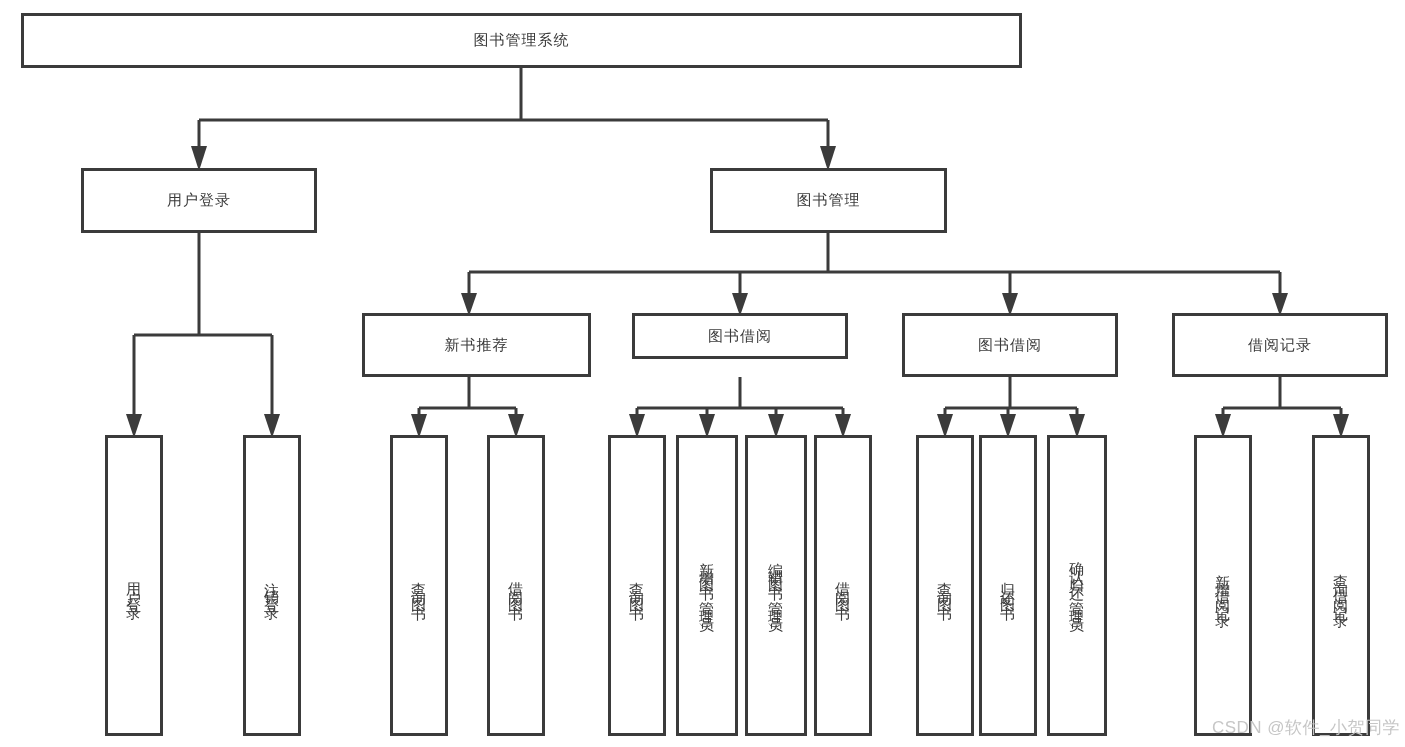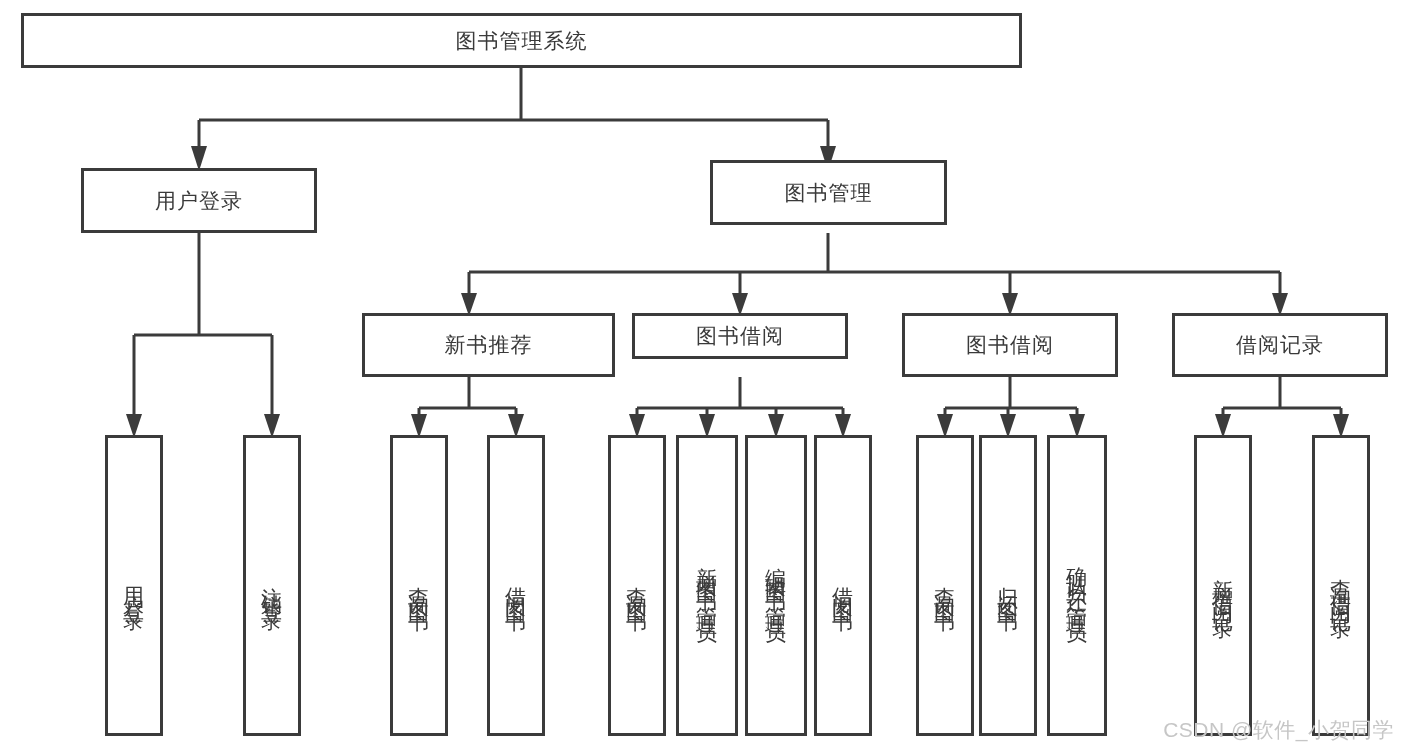--- a/index.html
+++ b/index.html
@@ -40,39 +40,39 @@
 
   .node {
     position: absolute;
     background: var(--background);
     border: 3px solid var(--line);
     z-index: 1;
     display: flex;
     align-items: center;
     justify-content: center;
     color: var(--text);
-    font-size: 21px;
+    font-size: 15px;
     letter-spacing: 1px;
     text-align: center;
   }
 
   .node.vert span {
     writing-mode: vertical-rl;
     text-orientation: mixed;
     letter-spacing: 8px;
     line-height: 1;
     white-space: nowrap;
   }
 
   .watermark {
     position: absolute;
     top: 716px;
-    right: 11px;
+    right: 5px;
     z-index: 2;
-    font-size: 21px;
+    font-size: 17px;
     color: var(--watermark);
     letter-spacing: 0.5px;
     white-space: nowrap;
   }
 </style>
 </head>
 <body>
 
 <div class="canvas">
 
@@ -145,25 +145,25 @@
     </g>
   </svg>
 
   <div class="node" style="left:21px; top:13px; width:1001px; height:55px;">
     <span>图书管理系统</span>
   </div>
 
   <div class="node" style="left:81px; top:168px; width:236px; height:65px;">
     <span>用户登录</span>
   </div>
-  <div class="node" style="left:710px; top:160px; width:237px; height:65px;">
+  <div class="node" style="left:710px; top:168px; width:237px; height:65px;">
     <span>图书管理</span>
   </div>
 
-  <div class="node" style="left:362px; top:313px; width:253px; height:64px;text-align:right;">
+  <div class="node" style="left:362px; top:313px; width:229px; height:64px;text-align:right;">
     <span>新书推荐</span>
   </div>
   <div class="node" style="left:632px; top:313px; width:216px; height:46px;">
     <span>图书借阅</span>
   </div>
   <div class="node" style="left:902px; top:313px; width:216px; height:64px;">
     <span>图书借阅</span>
   </div>
   <div class="node" style="left:1172px; top:313px; width:216px; height:64px;">
     <span>借阅记录</span>

